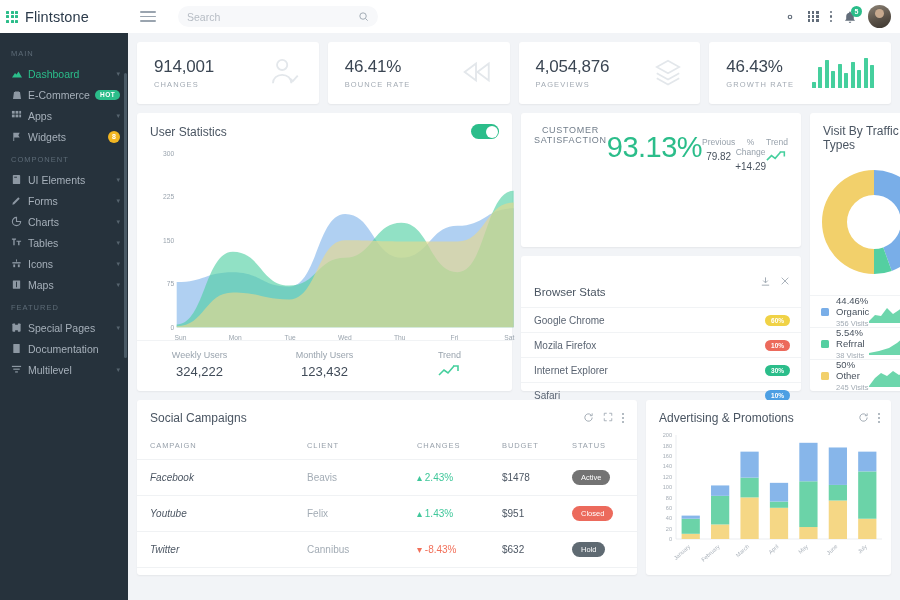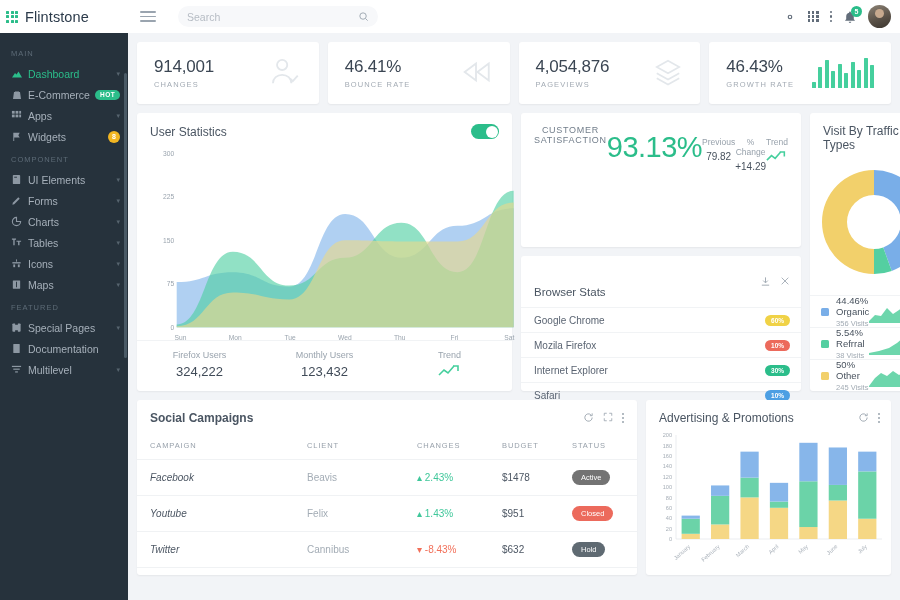--- a/index.html
+++ b/index.html
@@ -158,21 +158,21 @@
     padding: 5px 10px 5px 11px; height: 32px;
   }
   .sw { width: 8px; height: 8px; border-radius: 1.5px; margin-right: 7px; flex: 0 0 8px; }
   .lg-text { flex: 1; }
   .lg-top { font-size: 9.5px; color: #48525e; }
   .lg-sub { font-size: 7.5px; color: #a2abb4; margin-top: 2px; }
 
   
   .bottom-row { margin-top: 9px; }
   .social-card { flex: 0 0 500px; height: 175px; overflow: hidden; }
-  .soc-head { display: flex; align-items: center; padding: 11px 13px 9px 13px; font-weight: bold; }
+  .soc-head { display: flex; align-items: center; padding: 11px 13px 9px 13px; }
   table { width: 100%; border-collapse: collapse; }
   th {
     font-size: 7.5px; color: #98a1ab; letter-spacing: .9px; text-align: left;
     font-weight: normal; padding: 7px 0 9px 0; border-bottom: 1px solid #f0f2f4;
   }
   td { padding: 10px 0; border-bottom: 1px solid #f0f2f4; font-size: 10px; }
   th:first-child, td:first-child { padding-left: 13px; }
   .c-camp { color: #4c5663; font-style: italic; }
   .c-client { color: #a3acb5; }
   .chg-up { color: #3fc79a; }
@@ -486,21 +486,21 @@
                 <text class="axis-lbl" x="83.16666666666666" y="185" text-anchor="middle" font-size="6.5" fill="#a6aeb7">Mon</text>
                 <text class="axis-lbl" x="136.33333333333331" y="185" text-anchor="middle" font-size="6.5" fill="#a6aeb7">Tue</text>
                 <text class="axis-lbl" x="189.5" y="185" text-anchor="middle" font-size="6.5" fill="#a6aeb7">Wed</text>
                 <text class="axis-lbl" x="242.66666666666666" y="185" text-anchor="middle" font-size="6.5" fill="#a6aeb7">Thu</text>
                 <text class="axis-lbl" x="295.8333333333333" y="185" text-anchor="middle" font-size="6.5" fill="#a6aeb7">Fri</text>
                 <text class="axis-lbl" x="349" y="185" text-anchor="middle" font-size="6.5" fill="#a6aeb7">Sat</text>
               </svg>
           </div>
           <div class="stats-footer">
             <div class="sf-col">
-              <div class="sf-label">Firefox Users</div>
+              <div class="sf-label">Weekly Users</div>
               <div class="sf-value">324,222</div>
             </div>
             <div class="sf-col">
               <div class="sf-label">Monthly Users</div>
               <div class="sf-value">123,432</div>
             </div>
             <div class="sf-col">
               <div class="sf-label">Trend</div>
               <div style="margin-top:5px;">
                 <svg width="24" height="12" viewBox="0 0 24 12" fill="none" stroke="#45cf9d" stroke-width="1.6">

